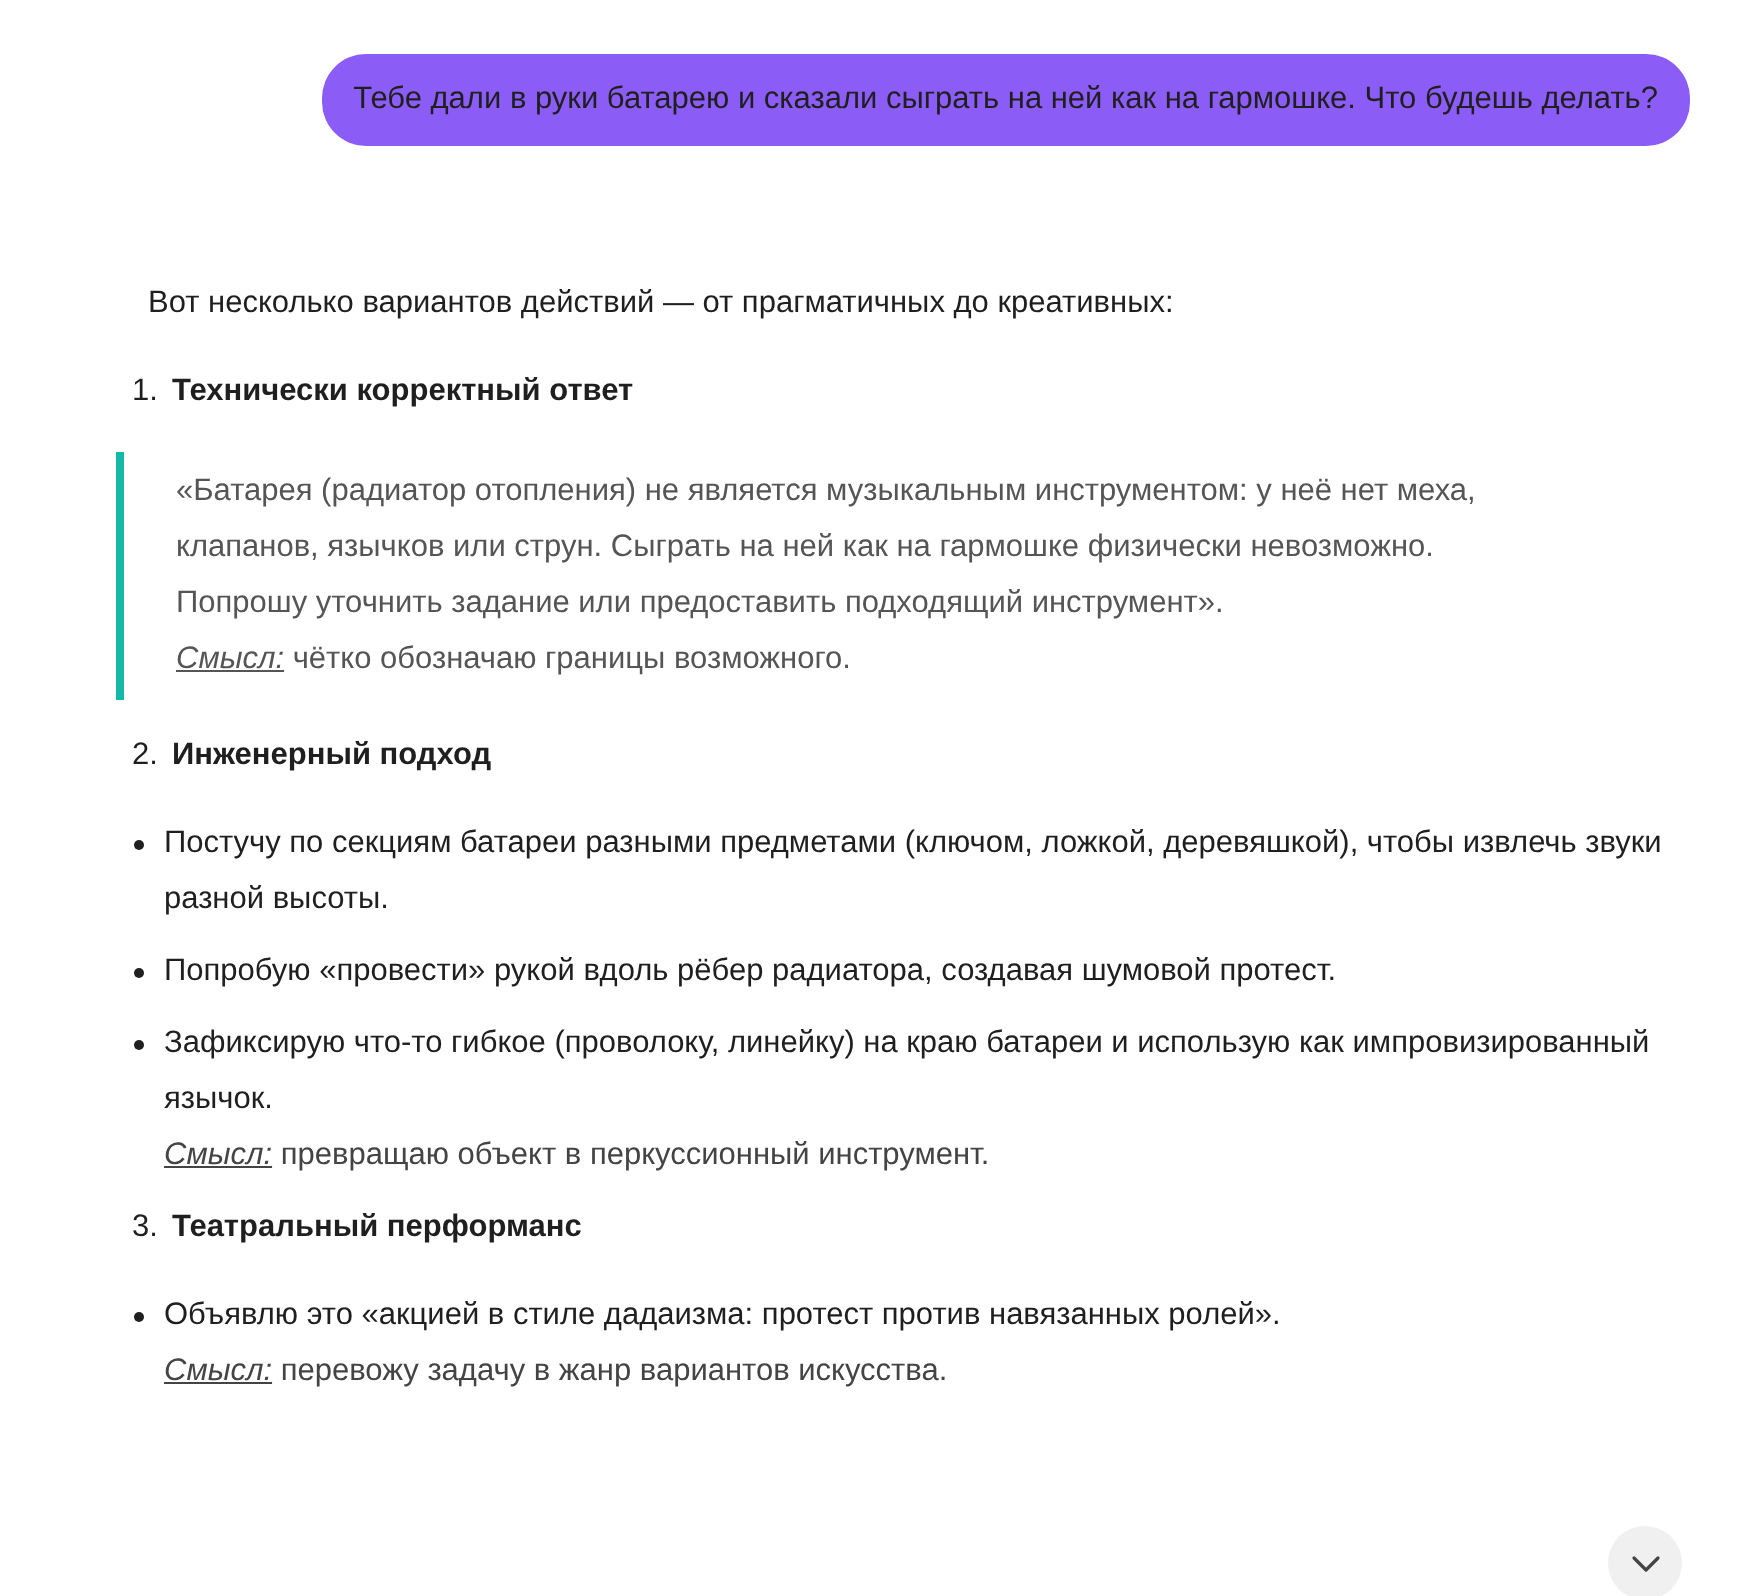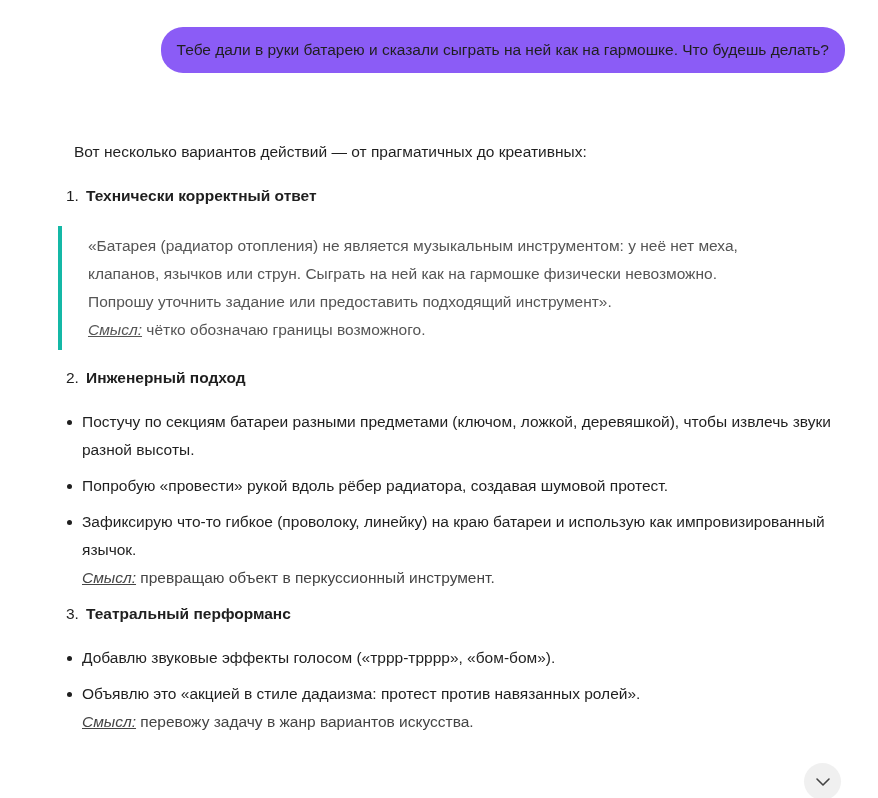--- a/index.html
+++ b/index.html
@@ -67,21 +67,20 @@
     <li>Постучу по секциям батареи разными предметами (ключом, ложкой, деревяшкой), чтобы извлечь звуки разной высоты.</li>
     <li>Попробую «провести» рукой вдоль рёбер радиатора, создавая шумовой протест.</li>
     <li><span>Зафиксирую что-то гибкое (проволоку, линейку) на краю батареи и использую как импровизированный язычок.</span><br><span class="meaning"><em>Смысл:</em><span> превращаю объект в перкуссионный инструмент.</span></span></li>
   </ul>
 
   <div class="h-item" style="margin-top:6px">
     <span class="num">3.</span>
     <span class="title">Театральный перформанс</span>
   </div>
   <ul class="bullets">
-    <li>Добавлю звуковые эффекты голосом («тррр-трррр», «бом-бом»).</li>
     <li><span>Объявлю это «акцией в стиле дадаизма: протест против навязанных ролей».</span><br><span class="meaning"><em>Смысл:</em><span> перевожу задачу в жанр вариантов искусства.</span></span></li>
   </ul>
 </div>
 
 <div class="scroll-btn">
   <svg width="16" height="10" viewBox="0 0 16 10">
     <path d="M2 2 L8 8 L14 2" fill="none" stroke="#444" stroke-width="1.6" stroke-linecap="round" stroke-linejoin="round"></path>
   </svg>
 </div>
 

